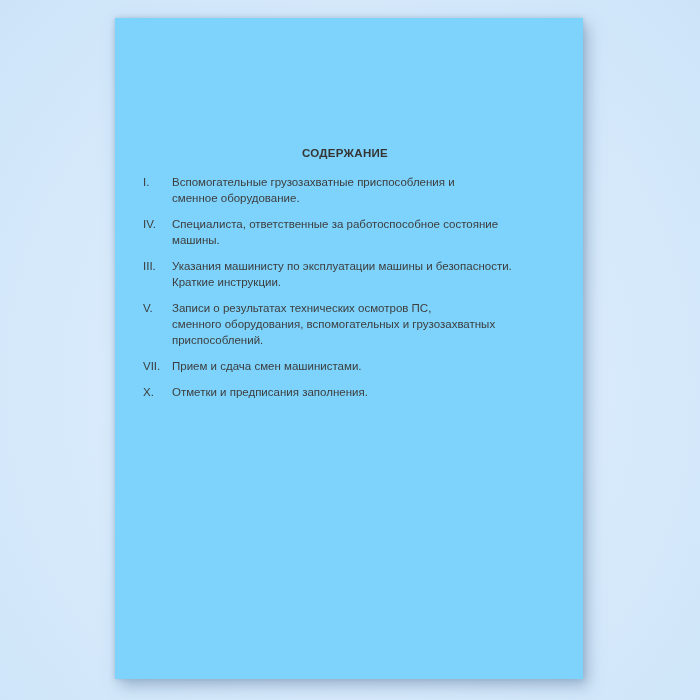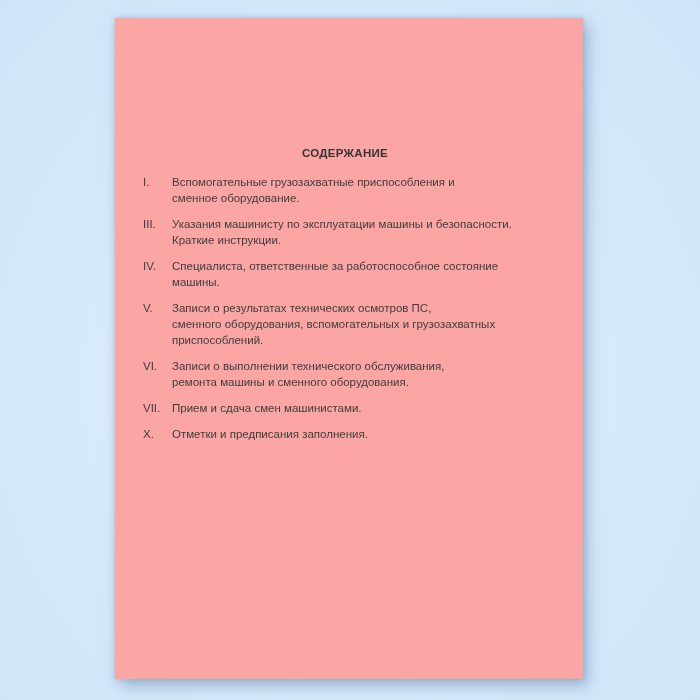--- a/index.html
+++ b/index.html
@@ -13,21 +13,21 @@
     overflow: hidden;
     background: radial-gradient(ellipse at 50% 55%, #e4f1fd 0%, #d7eafb 55%, #cde4f8 100%);
     font-family: "Liberation Sans", sans-serif;
   }
   .paper {
     position: absolute;
     left: 115px;
     top: 18px;
     width: 468px;
     height: 661px;
-    background: #fca5a5;
+    background: #7dd3fc;
     box-shadow: 0 0 5px rgba(120, 150, 180, 0.45),
                 5px 7px 14px rgba(110, 140, 175, 0.55);
     box-sizing: border-box;
     padding: 127px 36px 0 28px;
     color: #3d3d3d;
   }
   .title {
     margin: 0 0 13px 0;
     font-size: 11.5px;
     font-weight: bold;
@@ -64,42 +64,37 @@
   <h1 class="title">СОДЕРЖАНИЕ</h1>
   <ol class="toc">
   <li class="toc-item">
     <span class="numeral">I.</span>
     <span class="entry-text">Вспомогательные грузозахватные приспособления и
 сменное оборудование.</span>
   </li>
 
 
   <li class="toc-item">
+    <span class="numeral">IV.</span>
+    <span class="entry-text">Специалиста, ответственные за работоспособное состояние машины.</span>
+  </li>
+
+  <li class="toc-item">
     <span class="numeral">III.</span>
     <span class="entry-text">Указания машинисту по эксплуатации машины и безопасности.
 Краткие инструкции.</span>
-  </li>
-
-  <li class="toc-item">
-    <span class="numeral">IV.</span>
-    <span class="entry-text">Специалиста, ответственные за работоспособное состояние машины.</span>
   </li>
 
   <li class="toc-item">
     <span class="numeral">V.</span>
     <span class="entry-text">Записи о результатах технических осмотров ПС,
 сменного оборудования, вспомогательных и грузозахватных
 приспособлений.</span>
   </li>
 
-  <li class="toc-item">
-    <span class="numeral">VI.</span>
-    <span class="entry-text">Записи о выполнении технического обслуживания,
-ремонта машины и сменного оборудования.</span>
-  </li>
 
   <li class="toc-item">
     <span class="numeral">VII.</span>
     <span class="entry-text">Прием и сдача смен машинистами.</span>
   </li>
 
 
 
   <li class="toc-item">
     <span class="numeral">X.</span>

